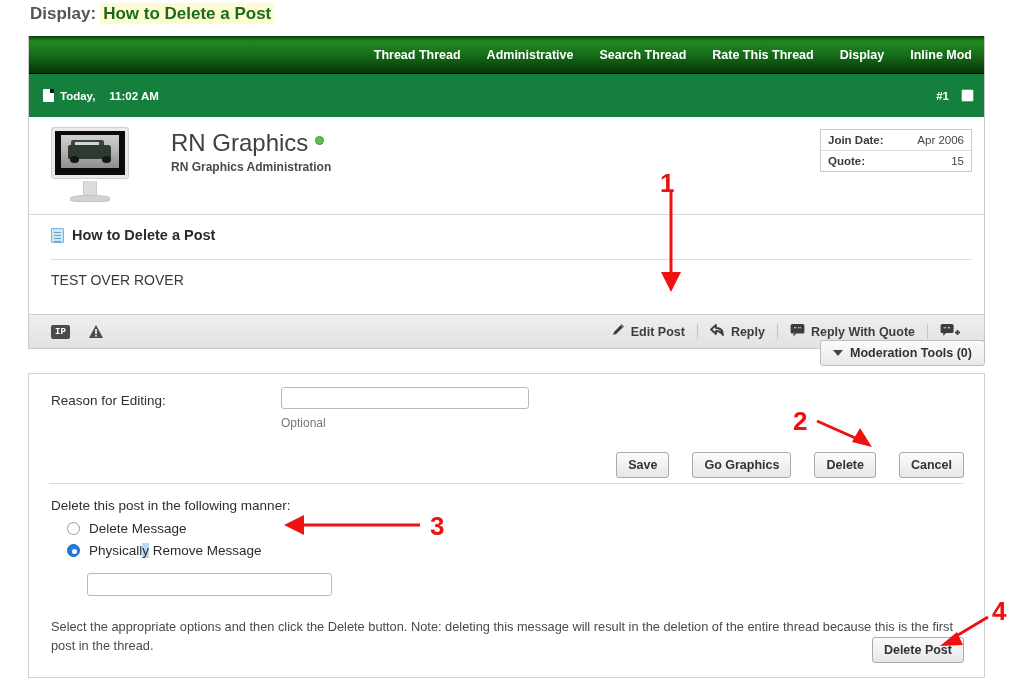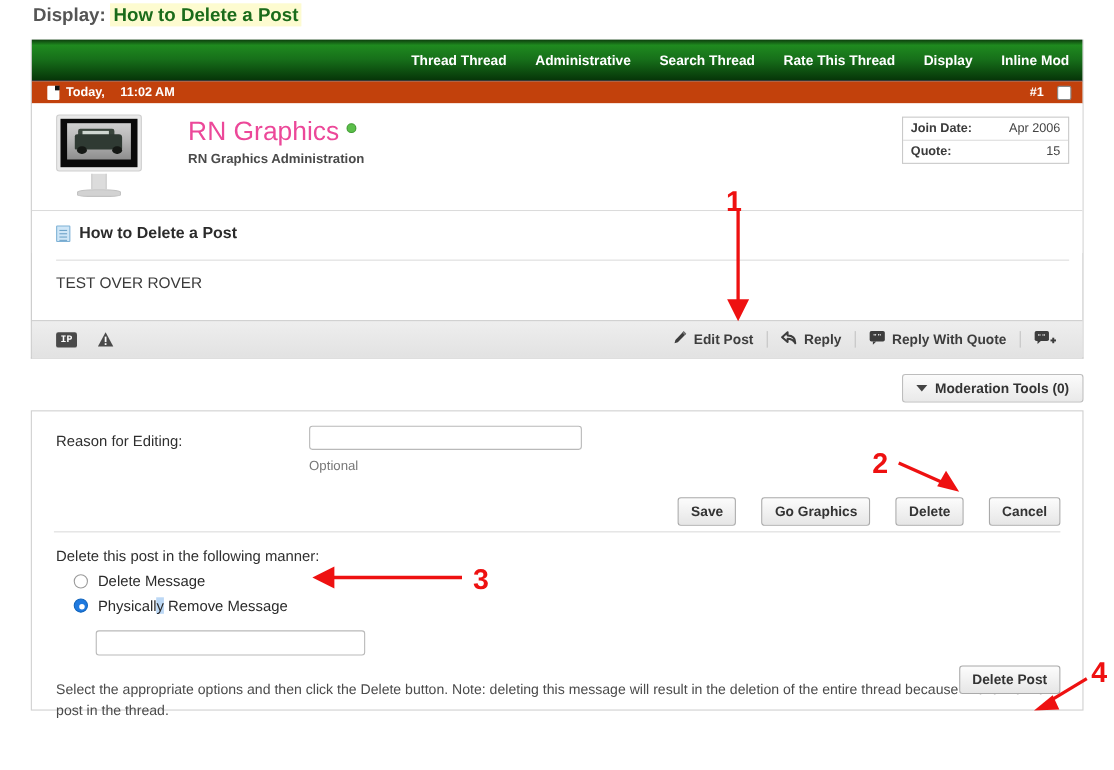--- a/index.html
+++ b/index.html
@@ -36,21 +36,21 @@
   .navbar .navitems {
     position: absolute; right: 8px; top: 0; height: 38px;
     display: flex; align-items: center; gap: 26px;
     padding-right: 4px;
   }
   .navbar .navitem {
     color: #ffffff; font-size: 12.5px; font-weight: bold; white-space: nowrap;
     cursor: pointer;
   }
   .postbar {
-    height: 20px; background: #c2410c; position: relative;
+    height: 43px; background: #15803d; position: relative;
     display: flex; align-items: center;
   }
   .postbar .pb-left { display: flex; align-items: center; gap: 6px; padding-left: 14px; }
   .pb-doc-icon {
     width: 11px; height: 13px; background: #fff; position: relative; display: inline-block;
     border-radius: 1px;
   }
   .pb-doc-icon::after {
     content: ""; position: absolute; right: 0; top: 0;
     border-width: 0 0 4px 4px; border-style: solid;
@@ -116,21 +116,21 @@
     margin-left: -20px; background: #d2d2d2; border-radius: 40% 40% 25% 25%;
     border: 1px solid #c2c2c2;
   }
   .imac .apple-dot {
     position: absolute; left: 50%; top: 60px; width: 5px; height: 5px; margin-left: -2px;
     background: #c3c3c3; border-radius: 50%;
   }
 
   .userinfo { position: absolute; left: 142px; top: 12px; }
   .username {
-    font-size: 24px; color: #ec4899; font-weight: normal; display: inline-block;
+    font-size: 24px; color: #404040; font-weight: normal; display: inline-block;
     font-family: "Liberation Sans", sans-serif;
   }
   .online-dot {
     display: inline-block; width: 9px; height: 9px; border-radius: 50%;
     background: #5bbf4a; border: 1px solid #3f9a31; margin-left: 7px; vertical-align: 6px;
   }
   .usertitle {
     font-size: 12px; font-weight: bold; color: #4a4a4a; margin-top: 3px;
   }
 
@@ -194,21 +194,21 @@
     padding: 5px 12px; font-size: 12.5px; font-weight: bold; color: #333;
     display: flex; align-items: center; gap: 7px; cursor: pointer;
   }
   .caret-down {
     width: 0; height: 0; border-left: 5px solid transparent; border-right: 5px solid transparent;
     border-top: 6px solid #444;
   }
 
   
   .editpanel {
-    position: absolute; left: 28px; top: 373px; width: 957px; height: 273px;
+    position: absolute; left: 28px; top: 373px; width: 957px; height: 305px;
     background: #fff; border: 1px solid #d0d0d0;
   }
   .ep-inner { position: absolute; left: 20px; top: 0; right: 20px; bottom: 0; }
   .ep-sec1 { position: relative; height: 110px; border-bottom: 1px solid #dcdcdc; }
   .reason-label {
     position: absolute; left: 2px; top: 19px; font-size: 13.5px; color: #2f2f2f;
   }
   .reason-input {
     position: absolute; left: 232px; top: 13px; width: 248px; height: 22px;
     border: 1px solid #b9b9b9; border-radius: 3px; background: #fff;

